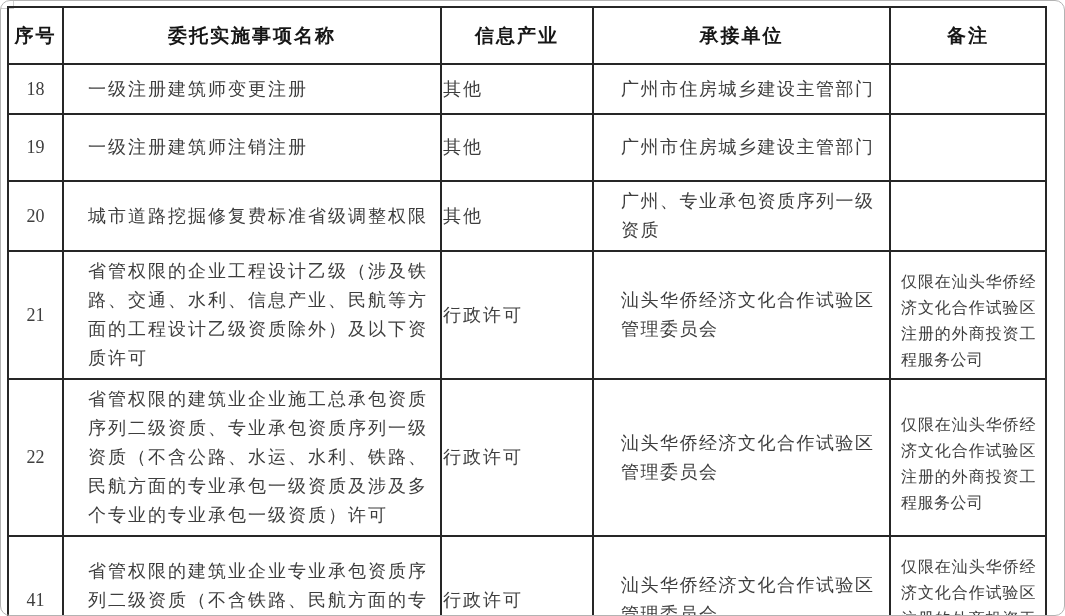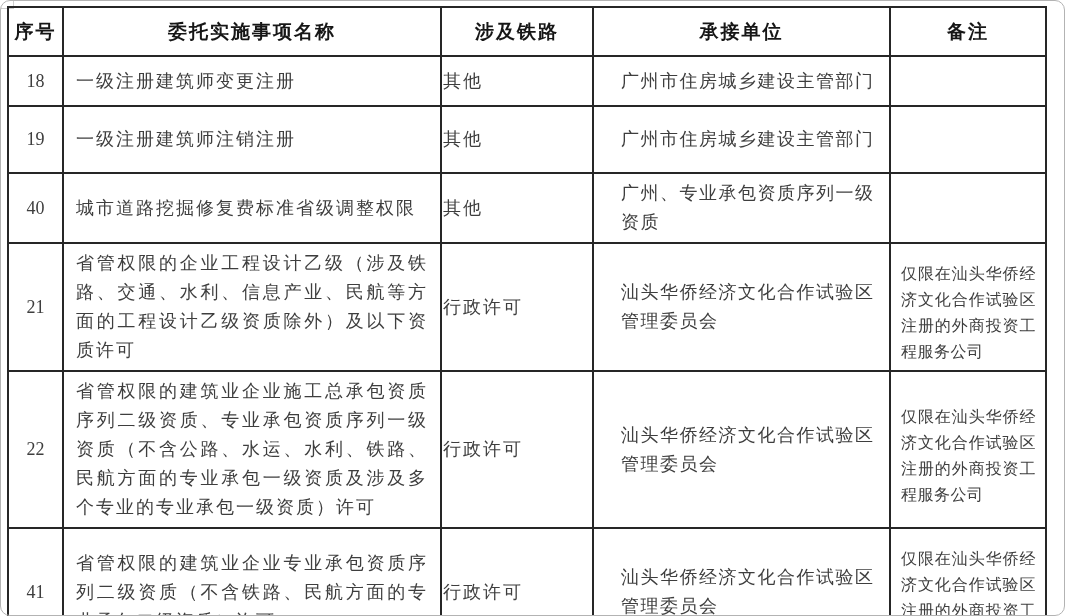--- a/index.html
+++ b/index.html
@@ -35,21 +35,21 @@
     position:absolute;left:7px;top:6px;
     width:1038px;
     border-collapse:collapse;
     table-layout:fixed;
   }
   table.delegation th, table.delegation td{
     border:2px solid var(--border);
     vertical-align:middle;
     overflow:hidden;
   }
-  thead tr{height:49px;}
+  thead tr{height:57px;}
   tr.row-18{height:50px;}
   tr.row-19{height:67px;}
   tr.row-20{height:50px;}
   tr.row-21{height:128px;}
   tr.row-22{height:148px;}
   tr.row-23{height:124px;}
   th{
     font-weight:bold;
     color:var(--header_text);
     font-size:19px;
@@ -63,21 +63,21 @@
     line-height:29px;
   }
   td.c-no{
     text-align:center;
     font-size:18px;
     letter-spacing:0;
   }
   td.c-name{
     text-align:justify;
     text-justify:inter-character;
-    padding:5px 12px 5px 12px;
+    padding:5px 12px 5px 24px;
   }
   td.c-cat{
     text-align:left;
   }
   td.c-unit{
     padding:5px 4px 5px 27px;
     letter-spacing:1.5px;
     text-align:left;
   }
   td.c-remark{
@@ -99,42 +99,42 @@
     <col style="width:55px">
     <col style="width:378px">
     <col style="width:152px">
     <col style="width:297px">
     <col style="width:156px">
   </colgroup>
   <thead>
     <tr>
       <th>序号</th>
       <th>委托实施事项名称</th>
-      <th>涉及铁路</th>
+      <th>信息产业</th>
       <th>承接单位</th>
       <th>备注</th>
     </tr>
   </thead>
   <tbody>
     <tr class="row-18">
       <td class="c-no">18</td>
       <td class="c-name">一级注册建筑师变更注册</td>
       <td class="c-cat">其他</td>
       <td class="c-unit">广州市住房城乡建设主管部门</td>
       <td class="c-remark"></td>
     </tr>
     <tr class="row-19">
       <td class="c-no">19</td>
       <td class="c-name">一级注册建筑师注销注册</td>
       <td class="c-cat">其他</td>
       <td class="c-unit">广州市住房城乡建设主管部门</td>
       <td class="c-remark"></td>
     </tr>
     <tr class="row-20">
-      <td class="c-no">40</td>
+      <td class="c-no">20</td>
       <td class="c-name">城市道路挖掘修复费标准省级调整权限</td>
       <td class="c-cat">其他</td>
       <td class="c-unit">广州、专业承包资质序列一级资质</td>
       <td class="c-remark"></td>
     </tr>
     <tr class="row-21">
       <td class="c-no">21</td>
       <td class="c-name">省管权限的企业工程设计乙级（涉及铁路、交通、水利、信息产业、民航等方面的工程设计乙级资质除外）及以下资质许可</td>
       <td class="c-cat">行政许可</td>
       <td class="c-unit">汕头华侨经济文化合作试验区管理委员会</td>

